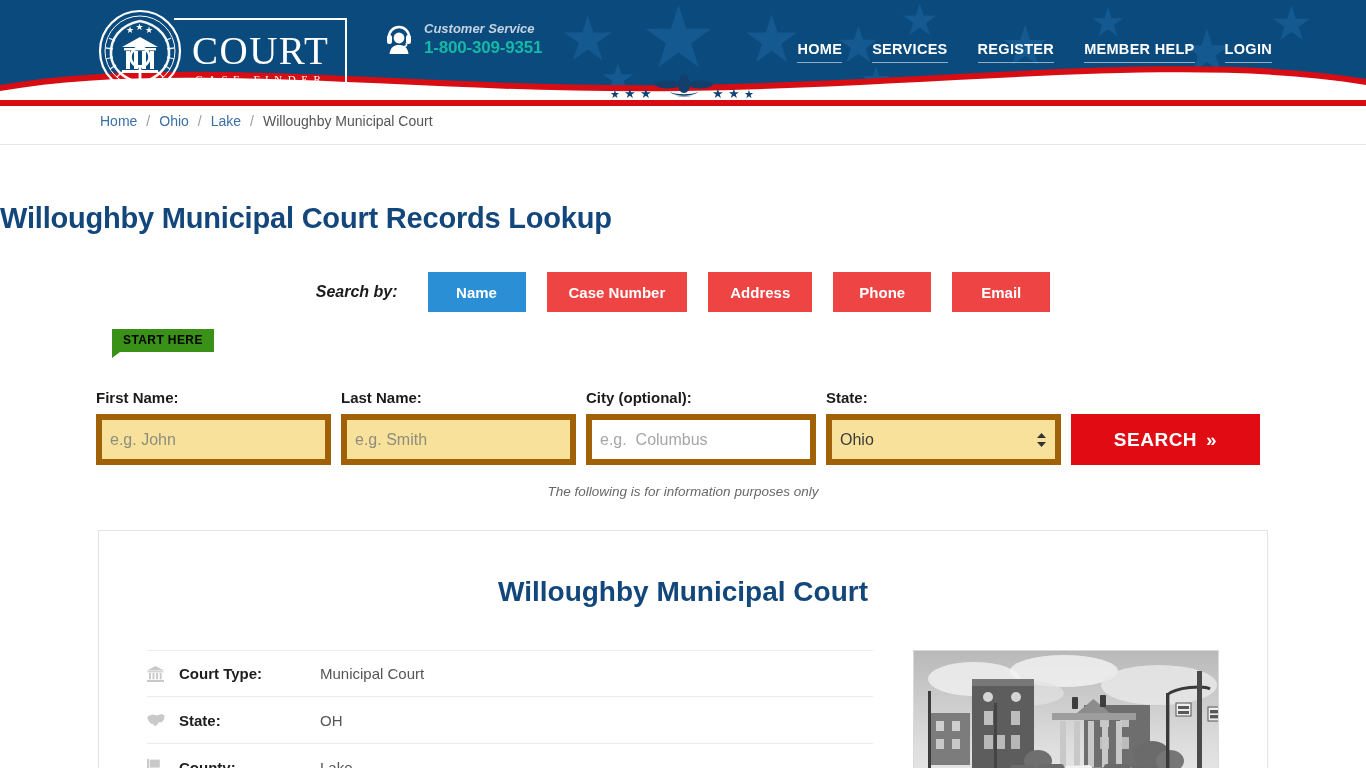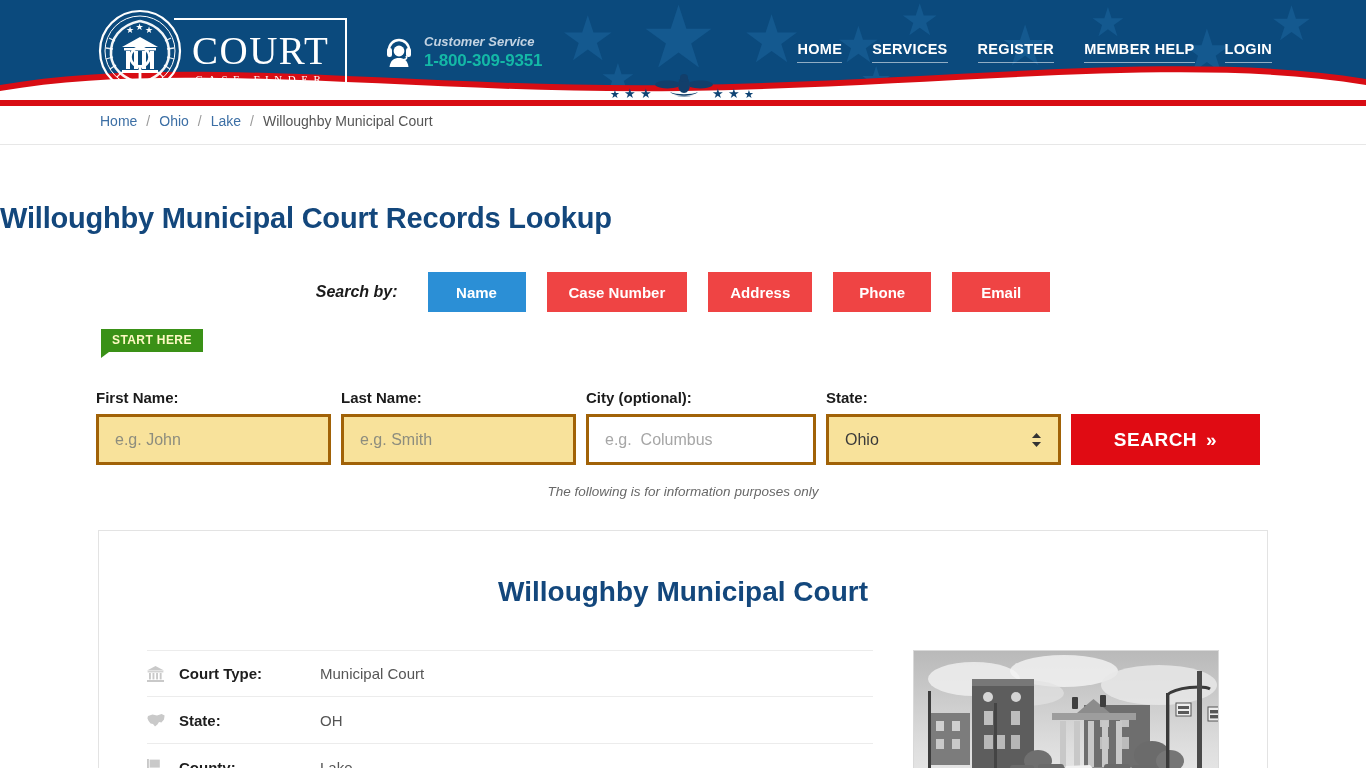--- a/index.html
+++ b/index.html
@@ -59,21 +59,21 @@
     height: 1px; background: #ffffff; margin: 2px 0 3px 0;
   }
   .logo-sub {
     font-family: "Liberation Serif", serif;
     font-size: 11px; color: #ffffff;
     letter-spacing: 5.5px; text-align: center; line-height: 1;
   }
 
   
   .cs {
-    position: absolute; left: 385px; top: 33px;
+    position: absolute; left: 385px; top: 20px;
     display: flex; align-items: center; gap: 11px;
   }
   .cs-icon { width: 28px; height: 30px; }
   .cs-label {
     font-size: 13px; font-style: italic; font-weight: bold;
     color: #c3d3e2; line-height: 1.35;
   }
   .cs-phone {
     font-size: 17px; font-weight: bold;
     color: #14b8a6; line-height: 1.2; letter-spacing: -0.2px;
@@ -153,22 +153,22 @@
   .tab:last-child { margin-right: 0; }
   .tab.active { background: #2b8fd6; }
 
   
   .form-wrap {
     position: relative;
     margin: 0 auto; width: 1174px;
     margin-top: 17px;
   }
   .start-here {
-    position: absolute; left: 5px; top: 0px;
-    background: #3a9117; color: #fef9c3;
+    position: absolute; left: 16px; top: 0px;
+    background: #3a9117; color: #000000;
     font-size: 12px; font-weight: bold; letter-spacing: 0.4px;
     padding: 4px 11px 5px 11px;
     display: inline-block;
   }
   .start-here::after {
     content: "";
     position: absolute; left: 0; bottom: -6px;
     width: 0; height: 0;
     border-left: 8px solid #3a9117;
     border-bottom: 6px solid transparent;
@@ -177,23 +177,23 @@
     display: flex; align-items: flex-end; gap: 10px;
     padding-top: 28px;
   }
   .field { display: flex; flex-direction: column; }
   .field-label {
     font-size: 15px; font-weight: bold; color: #1b1b1b;
     margin-bottom: 8px;
   }
   .field input, .field .selectbox {
     height: 51px;
-    border: 3px solid #a16207;
+    border: 6px solid #a16207;
     font-size: 16px;
-    padding: 0 16px;
+    padding: 0 8px;
     color: #444444;
     font-family: "Liberation Sans", sans-serif;
     outline: none;
   }
   .field input::placeholder { color: #8d8d7e; }
   .f-first { width: 235px; margin-top: 32px; }
   .f-last  { width: 235px; }
   .f-city  { width: 230px; }
   .f-state { width: 235px; }
   .yellow { background: #f8e29b; }

